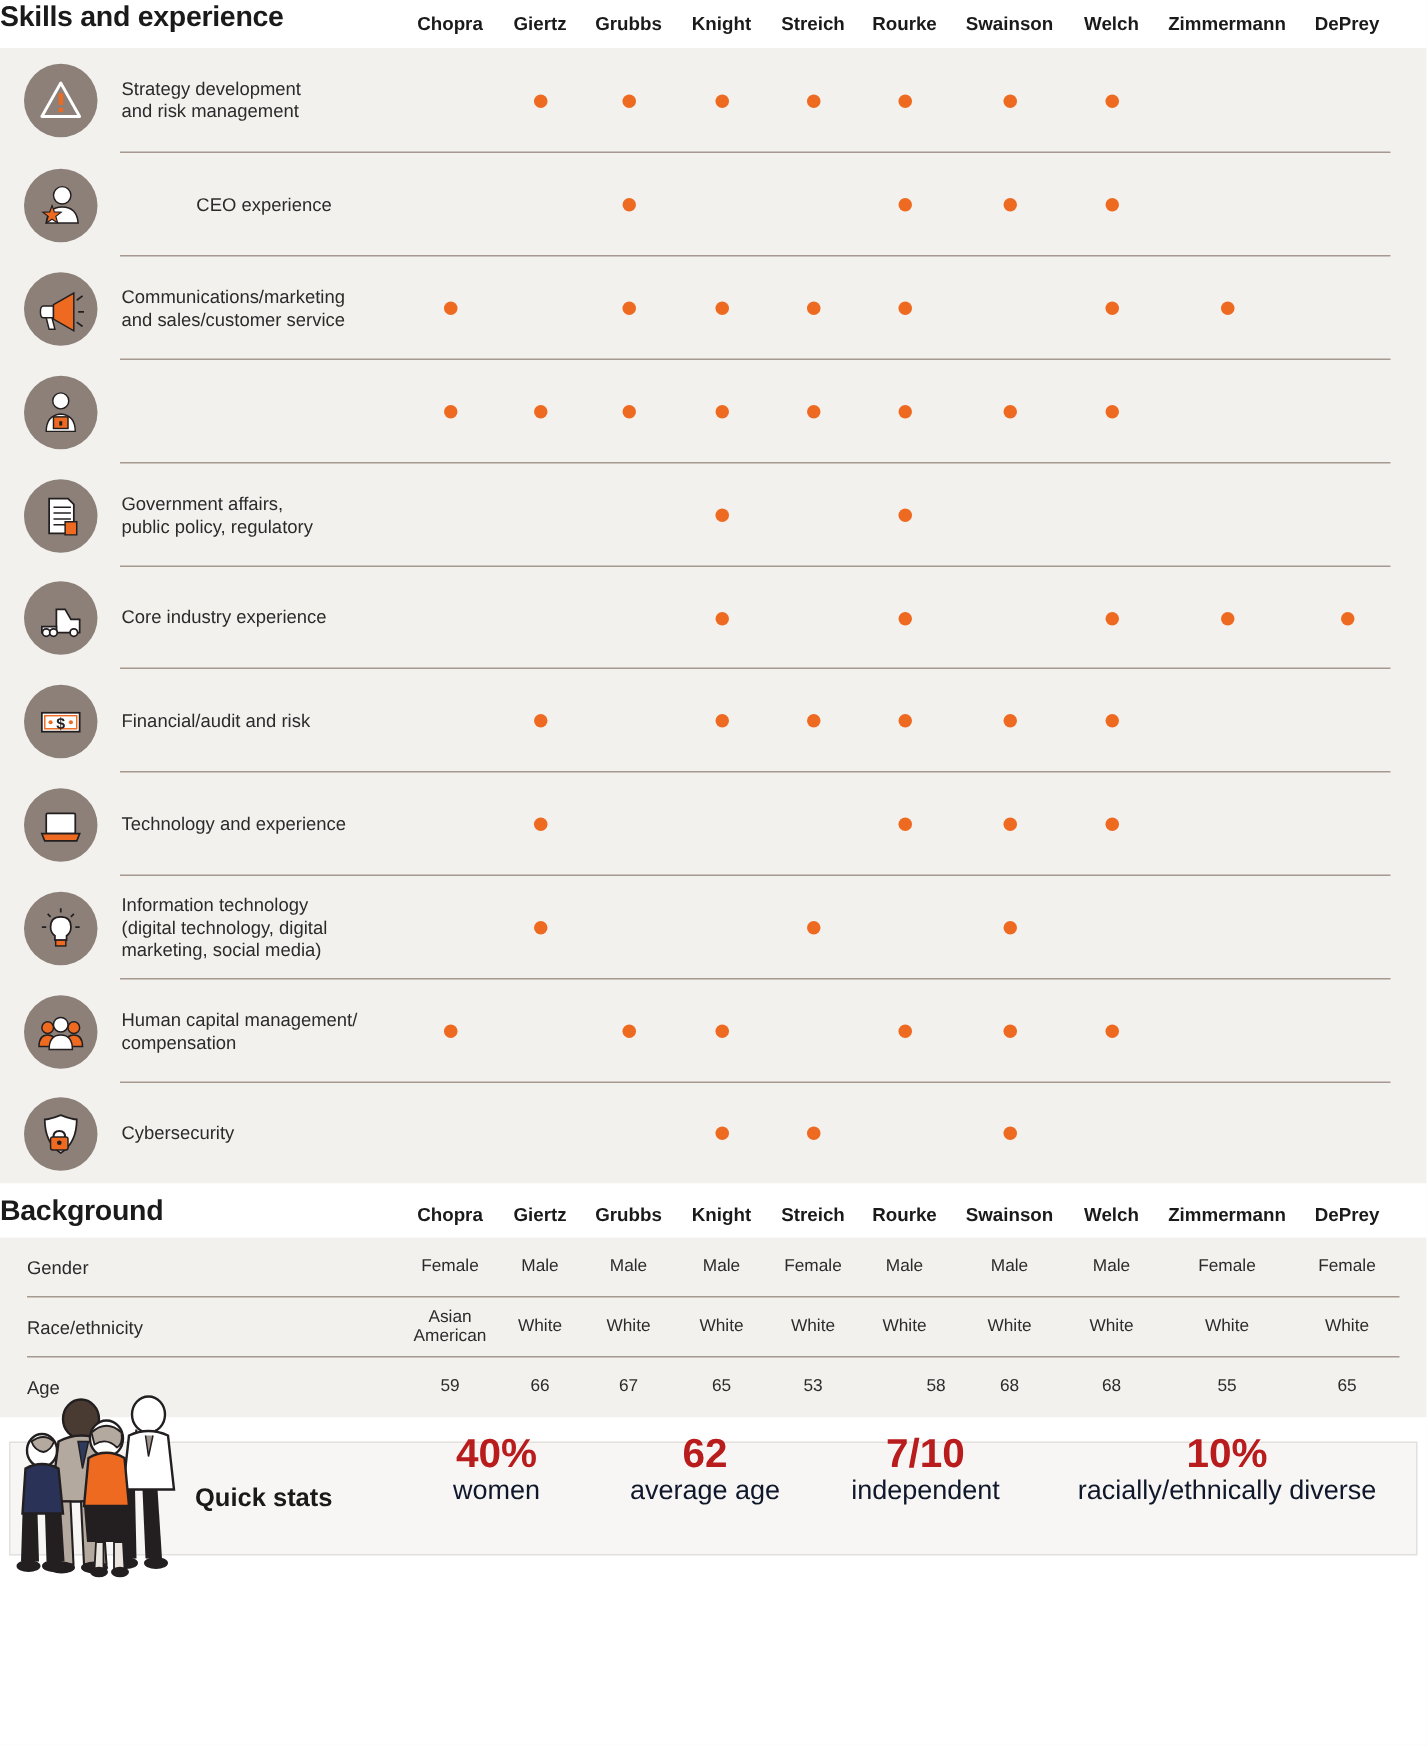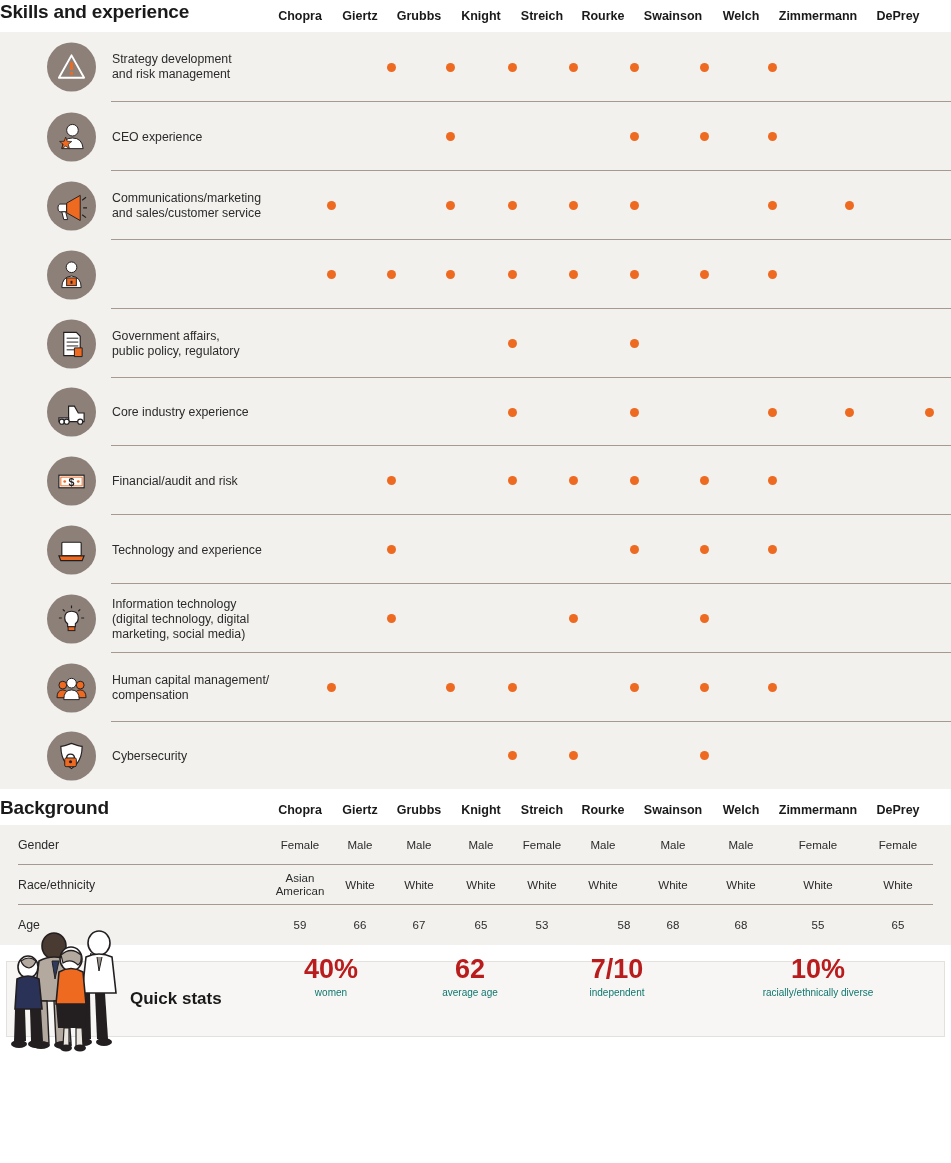--- a/index.html
+++ b/index.html
@@ -14,21 +14,21 @@
     position:absolute; left:0; top:1px;
     font-size:19px; font-weight:bold; letter-spacing:-0.2px; color:#1a1a1a;
   }
   .col-headers { position:absolute; left:0; top:0; width:951px; height:32px; }
   .col-head {
     position:absolute; top:9px; transform:translateX(-50%);
     font-size:12.5px; font-weight:bold; color:#1a1a1a; white-space:nowrap;
   }
 
   .skills-panel {
-    position:relative; width:951px; background:#f2f1ee;padding-left:31px;
+    position:relative; width:951px; background:#f2f1ee;
   }
   .srow { position:relative; width:951px; }
   .srow .sep {
     position:absolute; left:80px; right:24px; bottom:0; height:1px;
     background:#a69a90;
   }
   .srow:last-child .sep { display:none; }
 
   .icon-circle {
     position:absolute; left:16px; top:50%; transform:translateY(-50%);
@@ -69,21 +69,21 @@
   .qs-box {
     position:absolute; left:6px; top:16px; width:939px; height:76px;
     background:#f7f6f4; border:1px solid #e3e1dd;
   }
   .qs-title {
     position:absolute; left:130px; top:50%; transform:translateY(-50%);
     font-size:17px; font-weight:bold; color:#1a1a1a;
   }
   .qs-item { position:absolute; top:9px; transform:translateX(-50%); text-align:center; }
   .qs-num { font-size:27px; font-weight:bold; color:#b91c1c; line-height:30px; }
-  .qs-lab { font-size:10px; color:#0f766e; line-height:18px; white-space:nowrap; }
+  .qs-lab { font-size:18px; color:#0f172a; line-height:18px; white-space:nowrap; }
 
   .people { position:absolute; left:8px; top:-18px; width:122px; height:125px; }
 </style>
 </head>
 <body>
 
 <div class="page">
 
   <div class="skills-header">
     <div class="section-title">Skills and experience</div>
@@ -122,21 +122,21 @@
         <div class="sep"></div>
       </div>
       <div class="srow" style="height: 69px;">
         <div class="icon-circle">
           <svg width="31" height="31" viewBox="0 0 32 32">
             <circle cx="17" cy="9" r="6" fill="#fff" stroke="#231f20" stroke-width="1"></circle>
             <path d="M6 28 q1 -11 11 -11 q10 0 11 11 z" fill="#fff" stroke="#231f20" stroke-width="1"></path>
             <path d="M10 16 l1.6 4.4 4.7 .2 -3.7 2.9 1.3 4.5 -3.9 -2.6 -3.9 2.6 1.3 -4.5 -3.7 -2.9 4.7 -.2z" fill="#ee6a21" stroke="#231f20" stroke-width=".8"></path>
           </svg>
         </div>
-        <div class="srow-label" style="white-space: pre-line;">CEO experience</div>
+        <div class="srow-label" style="white-space: pre-line; text-align: center;">CEO experience</div>
         <span class="dot" style="left: 419px;"></span>
         <span class="dot" style="left: 603px;"></span>
         <span class="dot" style="left: 673px;"></span>
         <span class="dot" style="left: 741px;"></span>
         <div class="sep"></div>
       </div>
       <div class="srow" style="height: 69px;">
         <div class="icon-circle">
           <svg width="31" height="31" viewBox="0 0 32 32">
             <path d="M4 14 l7 0 0 8 -7 0 q-2 0 -2 -4 q0 -4 2 -4z" fill="#fff" stroke="#231f20" stroke-width="1"></path>

